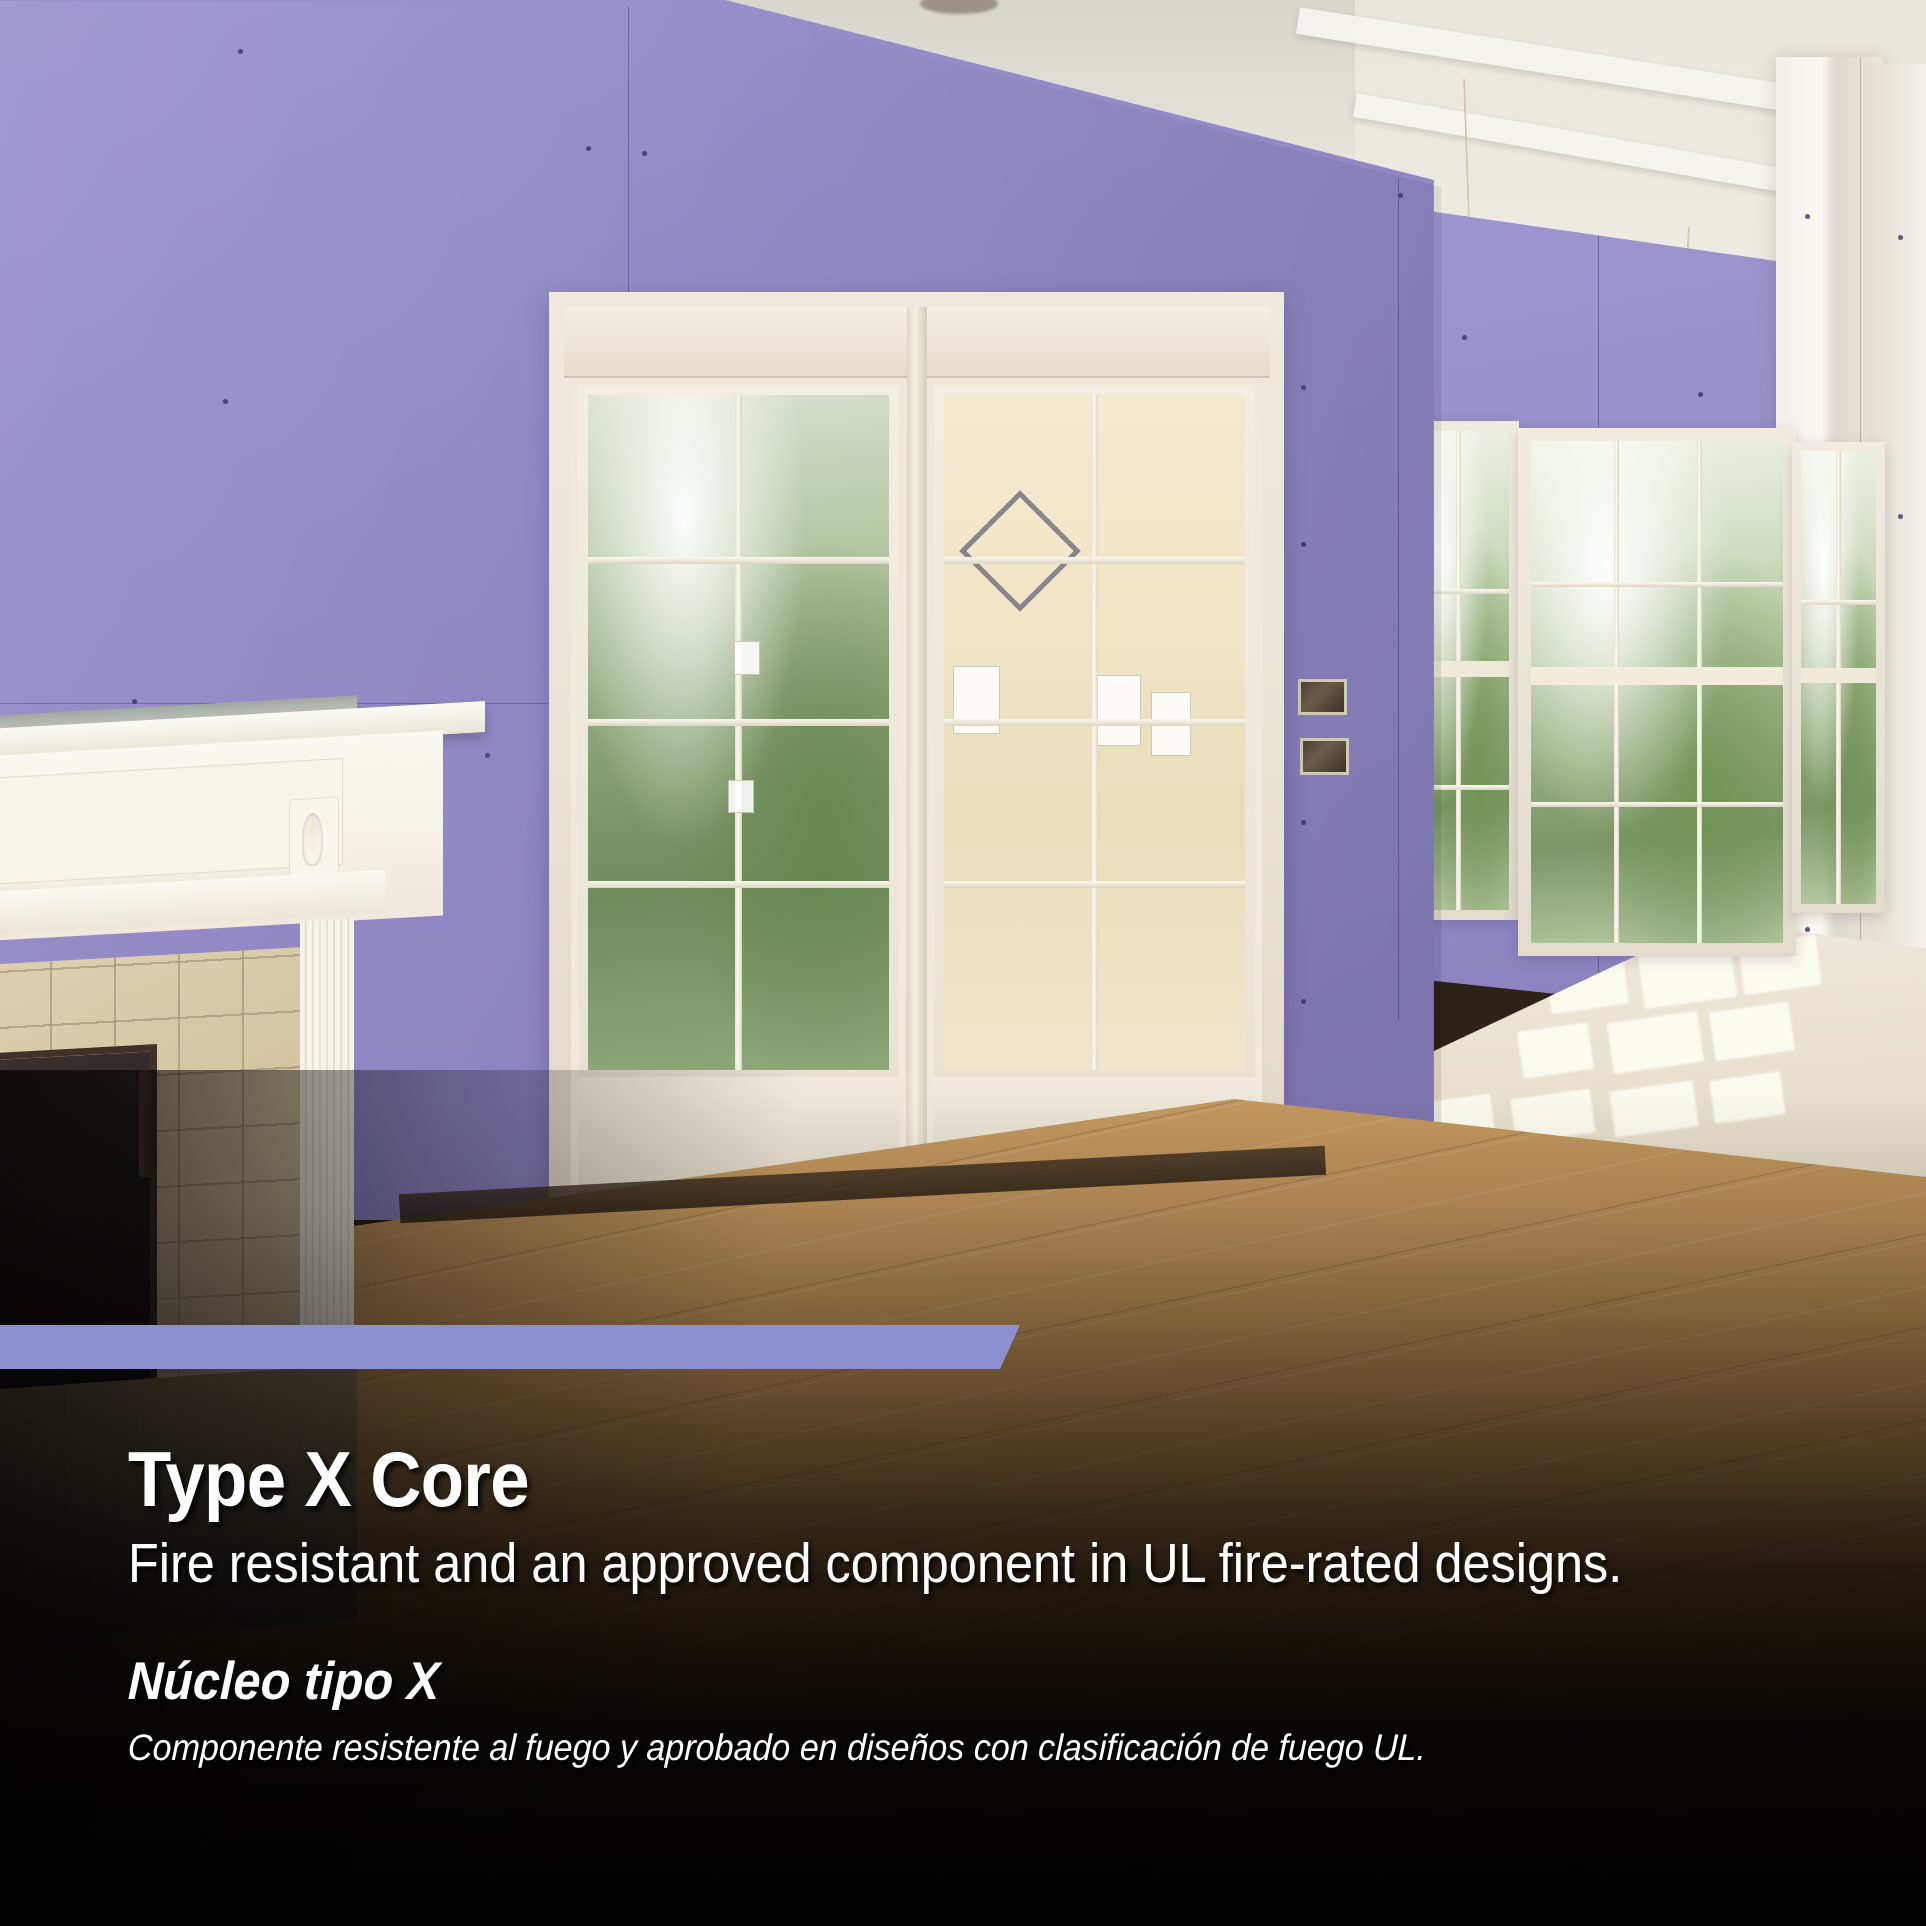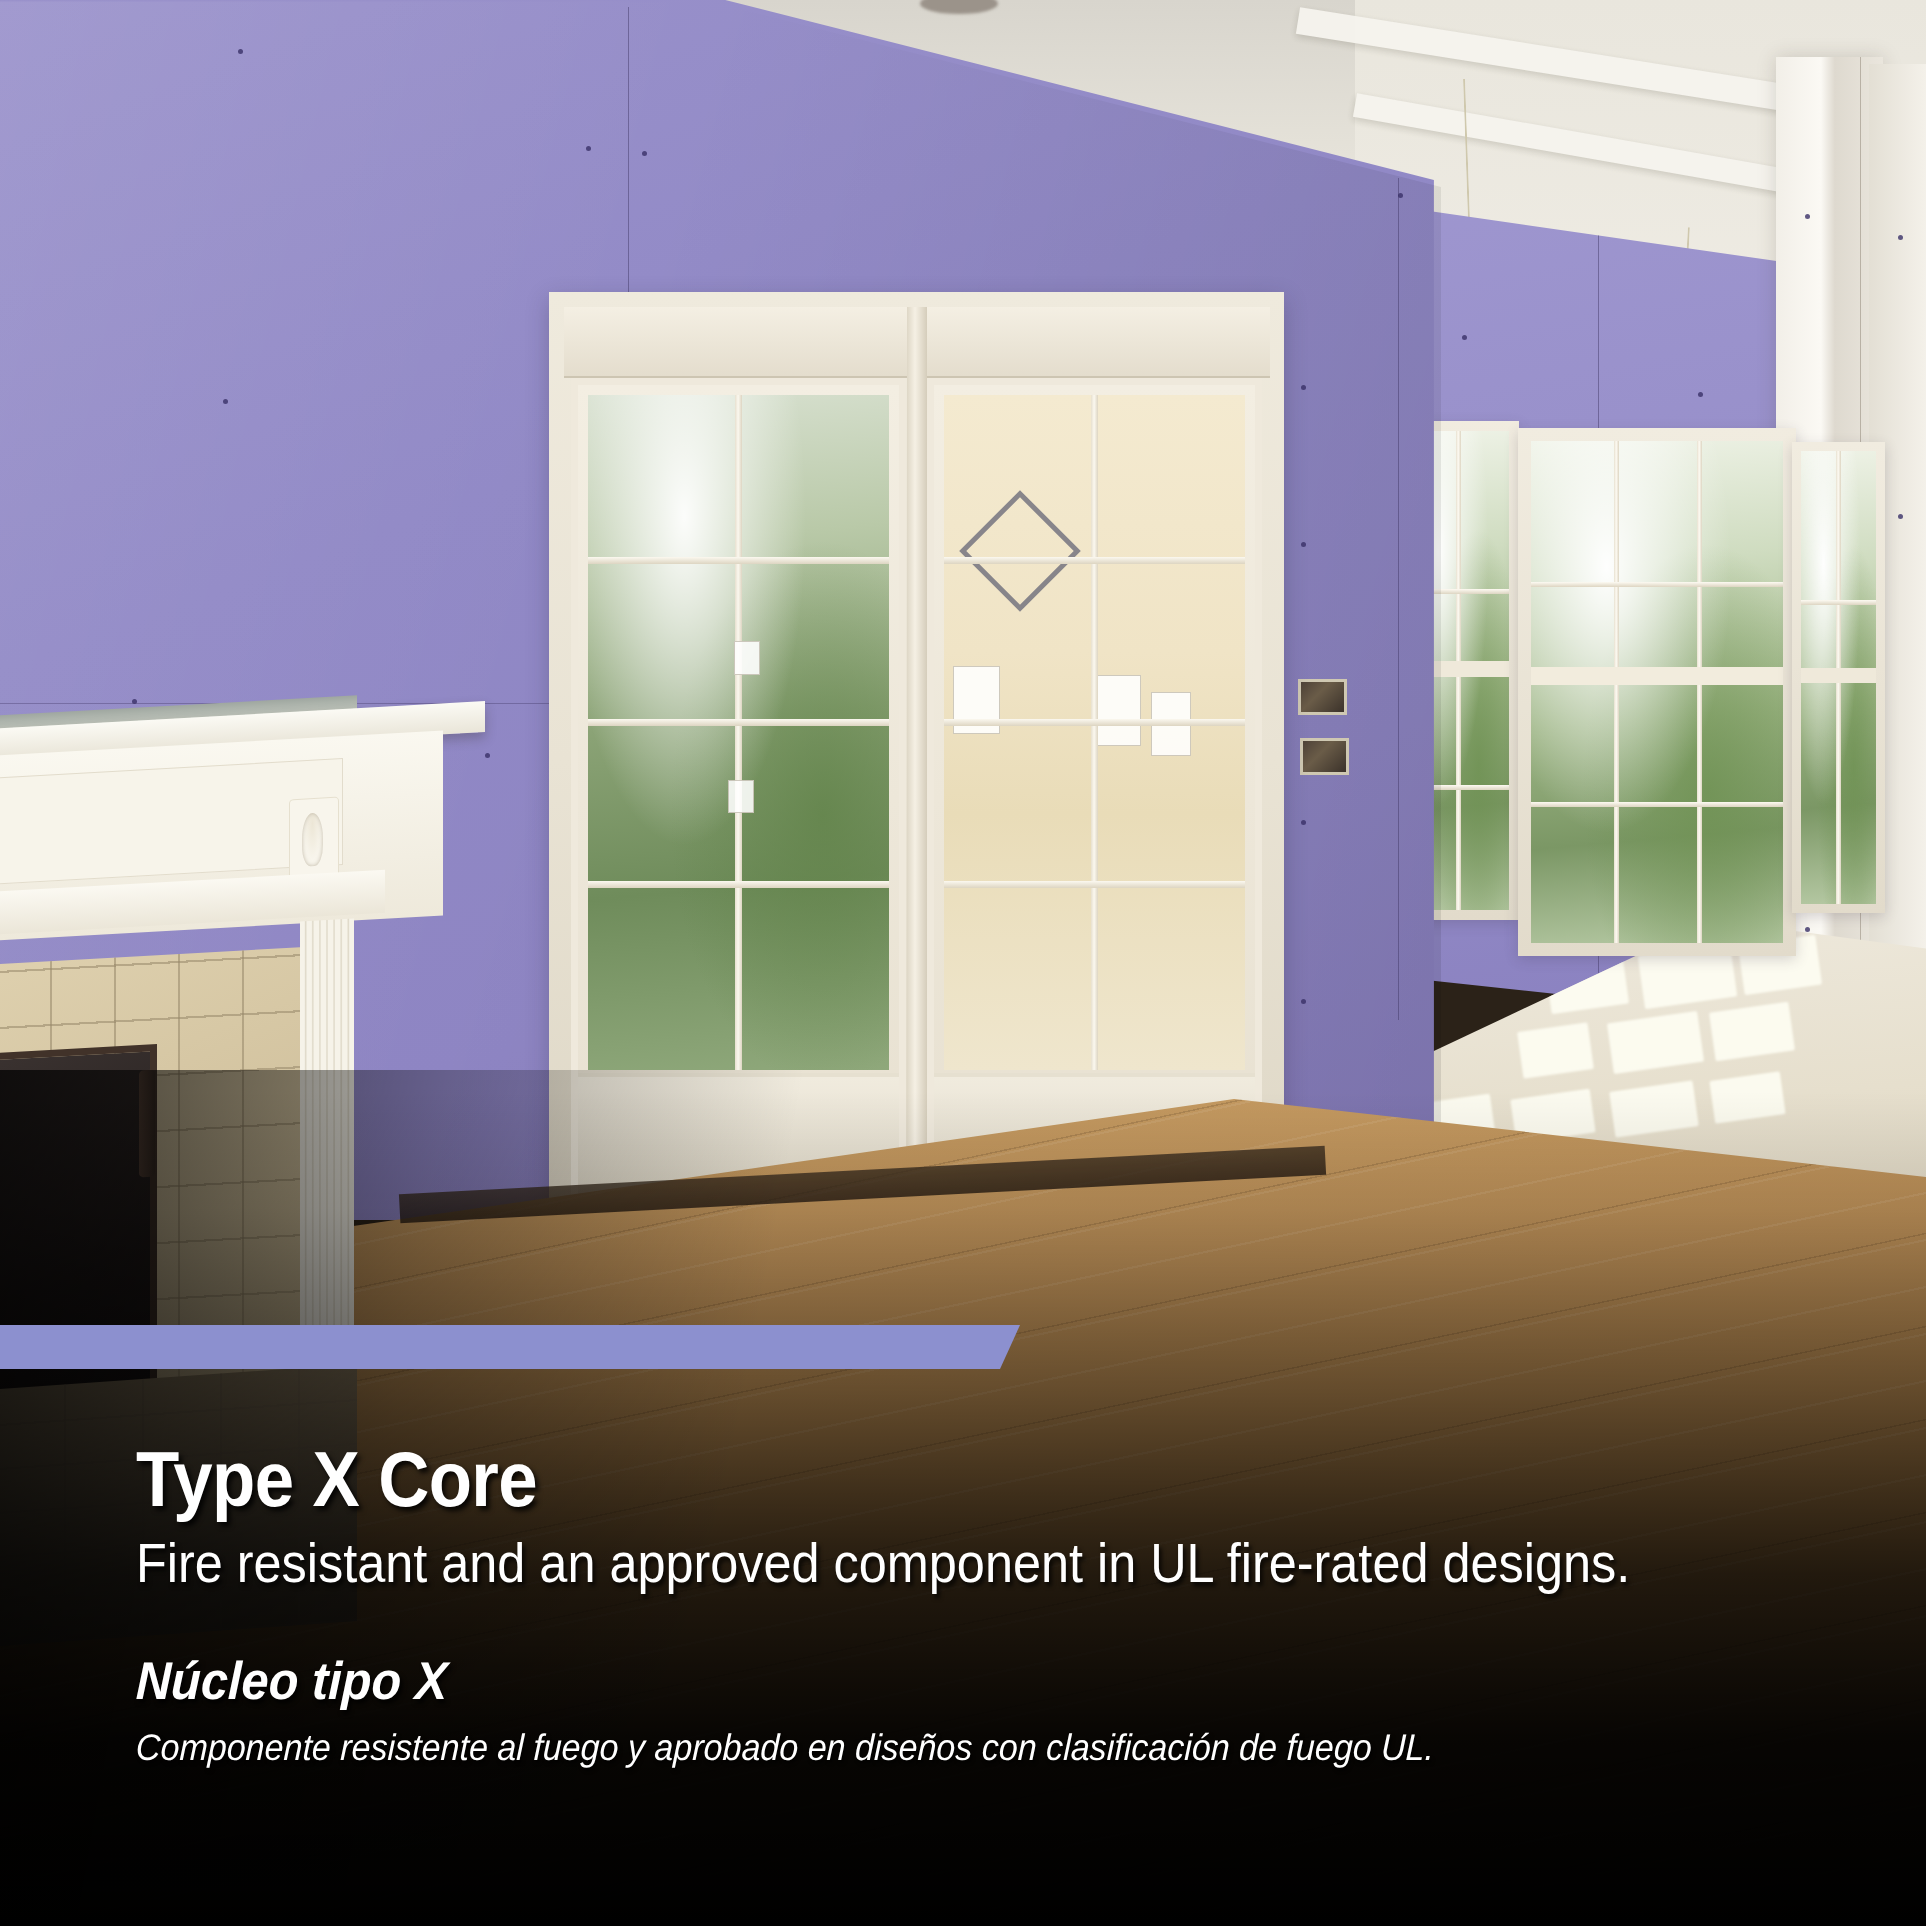--- a/index.html
+++ b/index.html
@@ -244,21 +244,21 @@
   }
 
   
   .accent-bar{
     position:absolute;left:0;top:1325px;width:1020px;height:44px;
     background:#8c90cf;
     clip-path:polygon(0 0, 1020px 0, 1000px 44px, 0 44px);
   }
 
   .caption{
-    position:absolute;left:136px;top:1441px;width:1698px;
+    position:absolute;left:128px;top:1441px;width:1698px;
     color:#fff;
   }
   .title{
     font-size:77px;font-weight:bold;line-height:1.0;
     letter-spacing:-0.7px;
     font-stretch:condensed;
     transform:scaleX(.92);transform-origin:left center;
     text-shadow:3.6px 4.3px 5px rgba(0,0,0,.85);
     margin:0 0 11.4px 0;
   }

